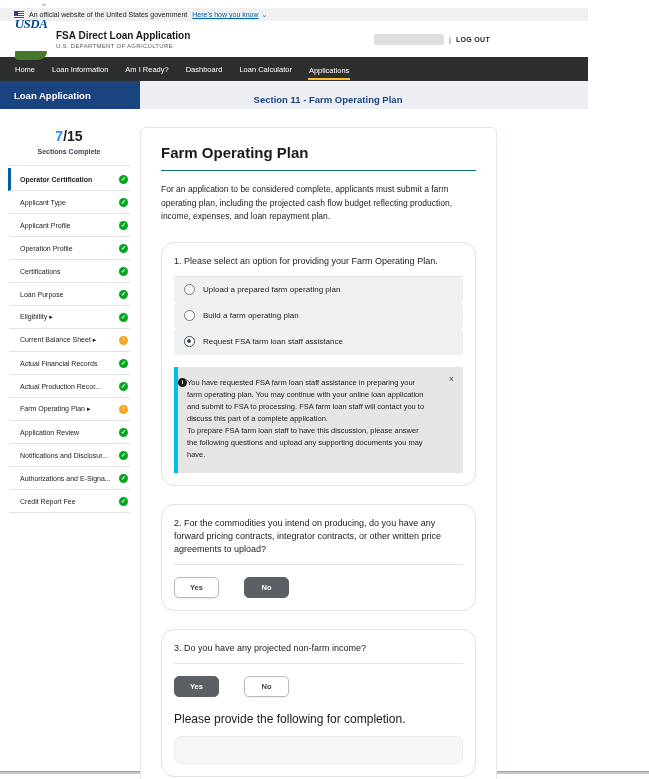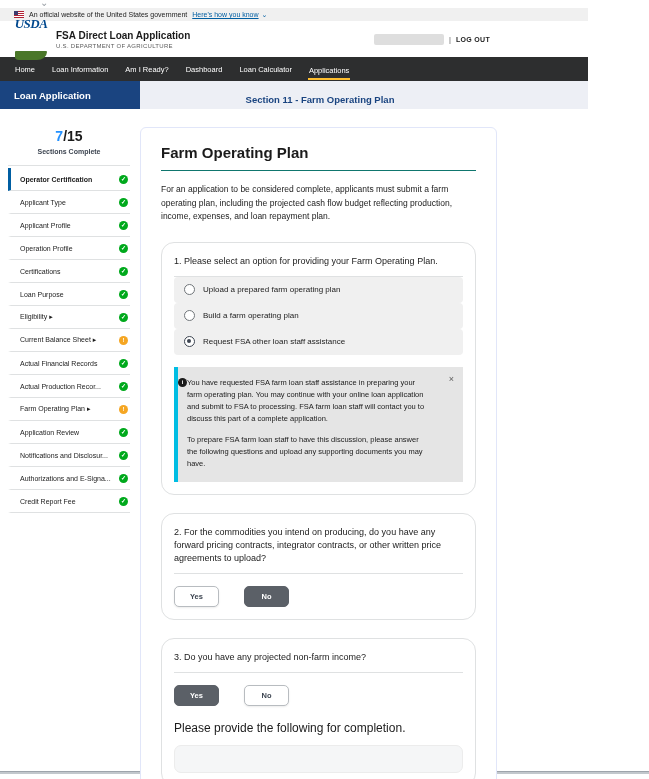--- a/index.html
+++ b/index.html
@@ -32,21 +32,21 @@
 
   .nav { height:24px; background:#2d2e2f; display:flex; align-items:stretch; gap:15px; padding:0 14px; }
   .nav-item { display:flex; align-items:center; color:#fff; font-size:7.5px; cursor:pointer; }
   .nav-item .nav-label { padding:2px 1px; }
   .nav-item.active .nav-label { border-bottom:2px solid #ffbe2e; padding-bottom:3px; margin-top:5px; }
 
   .subheader { height:28px; display:flex; }
   .subheader-left { width:140px; background:#1a4480; color:#fff; font-weight:bold; font-size:9.5px;
     display:flex; align-items:center; padding-left:14px; }
   .subheader-right { flex:1; background:#edeff5; position:relative; }
-  .subheader-title { position:absolute; left:0; top:0; width:360px; height:36px; display:flex;
+  .subheader-title { position:absolute; left:8px; top:0; width:360px; height:36px; display:flex;
     align-items:center; justify-content:center; color:#1a4480; font-weight:bold; font-size:9.5px; }
 
   .body-wrap { display:flex; padding:18px 0 0 8px; }
 
   .sidebar { width:122px; flex:0 0 auto; }
   .progress { text-align:center; }
   .p-num { font-size:14px; font-weight:bold; color:#2491ff; }
   .p-den { font-size:14px; font-weight:bold; color:#1b1b1b; }
   .p-caption { font-size:7px; font-weight:600; color:#3d4551; margin-top:3px; }
   .sidebar-divider { border-top:1px solid #dfe1e2; margin:10px 0 2px; }
@@ -74,21 +74,21 @@
     flex:0 0 auto; position:relative; }
   .radio.selected { border-color:#3d4551; }
   .radio.selected::after { content:""; position:absolute; left:2px; top:2px; width:4px; height:4px;
     border-radius:50%; background:#3d4551; }
 
   .alert { background:#e5e5e5; border-left:4px solid #00bde3; margin-top:12px; padding:10px 24px 12px 0;
     position:relative; display:flex; }
   .info-icon { width:9px; height:9px; background:#1b1b1b; color:#fff; border-radius:50%;
     font-size:6px; line-height:9px; text-align:center; flex:0 0 auto; font-weight:bold; margin-top:1px; }
   .alert-body { width:242px; font-size:7.5px; line-height:1.6; }
-  .alert-body p + p { margin-top:9px; }
+  .alert-body p + p { }
   .alert-close { position:absolute; right:9px; top:7px; font-size:9px; color:#5c5c5c; cursor:pointer; }
 
   .yn-row { display:flex; gap:25px; margin-top:12px; }
   .yn-btn { min-width:45px; height:21px; border-radius:5px; font-size:7.5px; font-weight:bold;
     display:flex; align-items:center; justify-content:center; cursor:pointer; padding:0 12px;
     font-family:"Liberation Sans", sans-serif; }
   .yn-btn.outline { background:#fff; border:1px solid #b8bcc0; color:#3d4551; box-shadow:0 1px 2px rgba(0,0,0,.08); }
   .yn-btn.filled { background:#5b6067; border:1px solid #5b6067; color:#fff; }
 
   .q3-instruction { font-size:12px; margin-top:15px; }
@@ -242,21 +242,21 @@
         <div class="option-row">
           <span class="radio"></span>
           <span>Upload a prepared farm operating plan</span>
         </div>
         <div class="option-row">
           <span class="radio"></span>
           <span>Build a farm operating plan</span>
         </div>
         <div class="option-row">
           <span class="radio selected"></span>
-          <span>Request FSA other loan staff assistance</span>
+          <span>Request FSA farm loan staff assistance</span>
         </div>
         <div class="alert">
           <span class="info-icon">i</span>
           <div class="alert-body">
             <p>You have requested FSA farm loan staff assistance in preparing your farm operating plan. You may continue with your online loan application and submit to FSA to processing. FSA farm loan staff will contact you to discuss this part of a complete application.</p>
             <p>To prepare FSA farm loan staff to have this discussion, please answer the following questions and upload any supporting documents you may have.</p>
           </div>
           <span class="alert-close">×</span>
         </div>
       </section>

